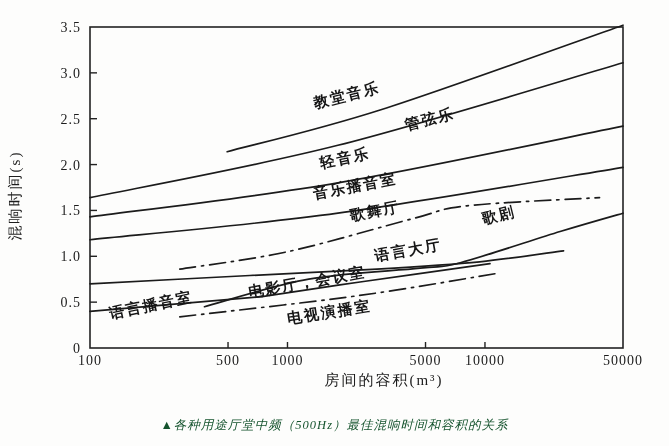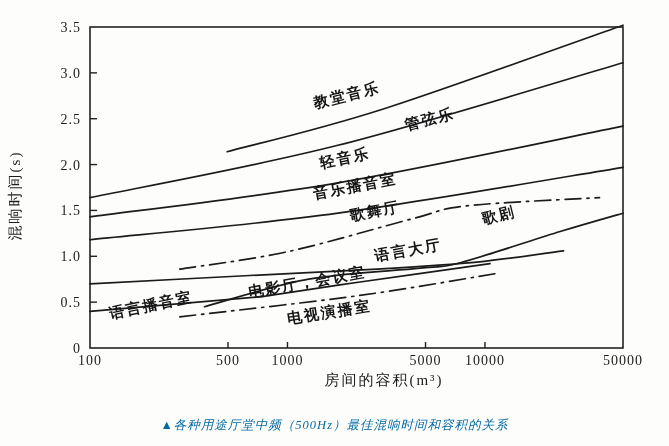--- a/index.html
+++ b/index.html
@@ -8,21 +8,21 @@
     font-family:"Liberation Serif","DejaVu Serif",serif;
     background:#fdfdfc;
   }
   #chart-wrap{position:absolute;left:0;top:0;width:669px;height:408px;}
   svg text{fill:#1c1c1c;}
   .tick-label{font-size:14px;letter-spacing:1px;}
   .axis-title{font-size:15px;letter-spacing:2px;}
   .curve-label{font-size:15px;font-weight:600;letter-spacing:2px;fill:#161616;}
   #caption{
     position:absolute;left:0;top:417px;width:669px;text-align:center;
-    font-style:italic;font-size:12.5px;color:#0369a1;letter-spacing:1px;
+    font-style:italic;font-size:12.5px;color:#14532d;letter-spacing:1px;
     font-family:"Liberation Serif","DejaVu Serif",serif;
   }
 </style>
 </head>
 <body>
 
 <div id="chart-wrap">
   <svg id="chart-svg" width="669" height="408" viewBox="0 0 669 408">
       <rect x="90" y="27" width="533" height="321" fill="none" stroke="#222" stroke-width="1.6"></rect>
       <text x="81" y="353" text-anchor="end" class="tick-label">0</text>

